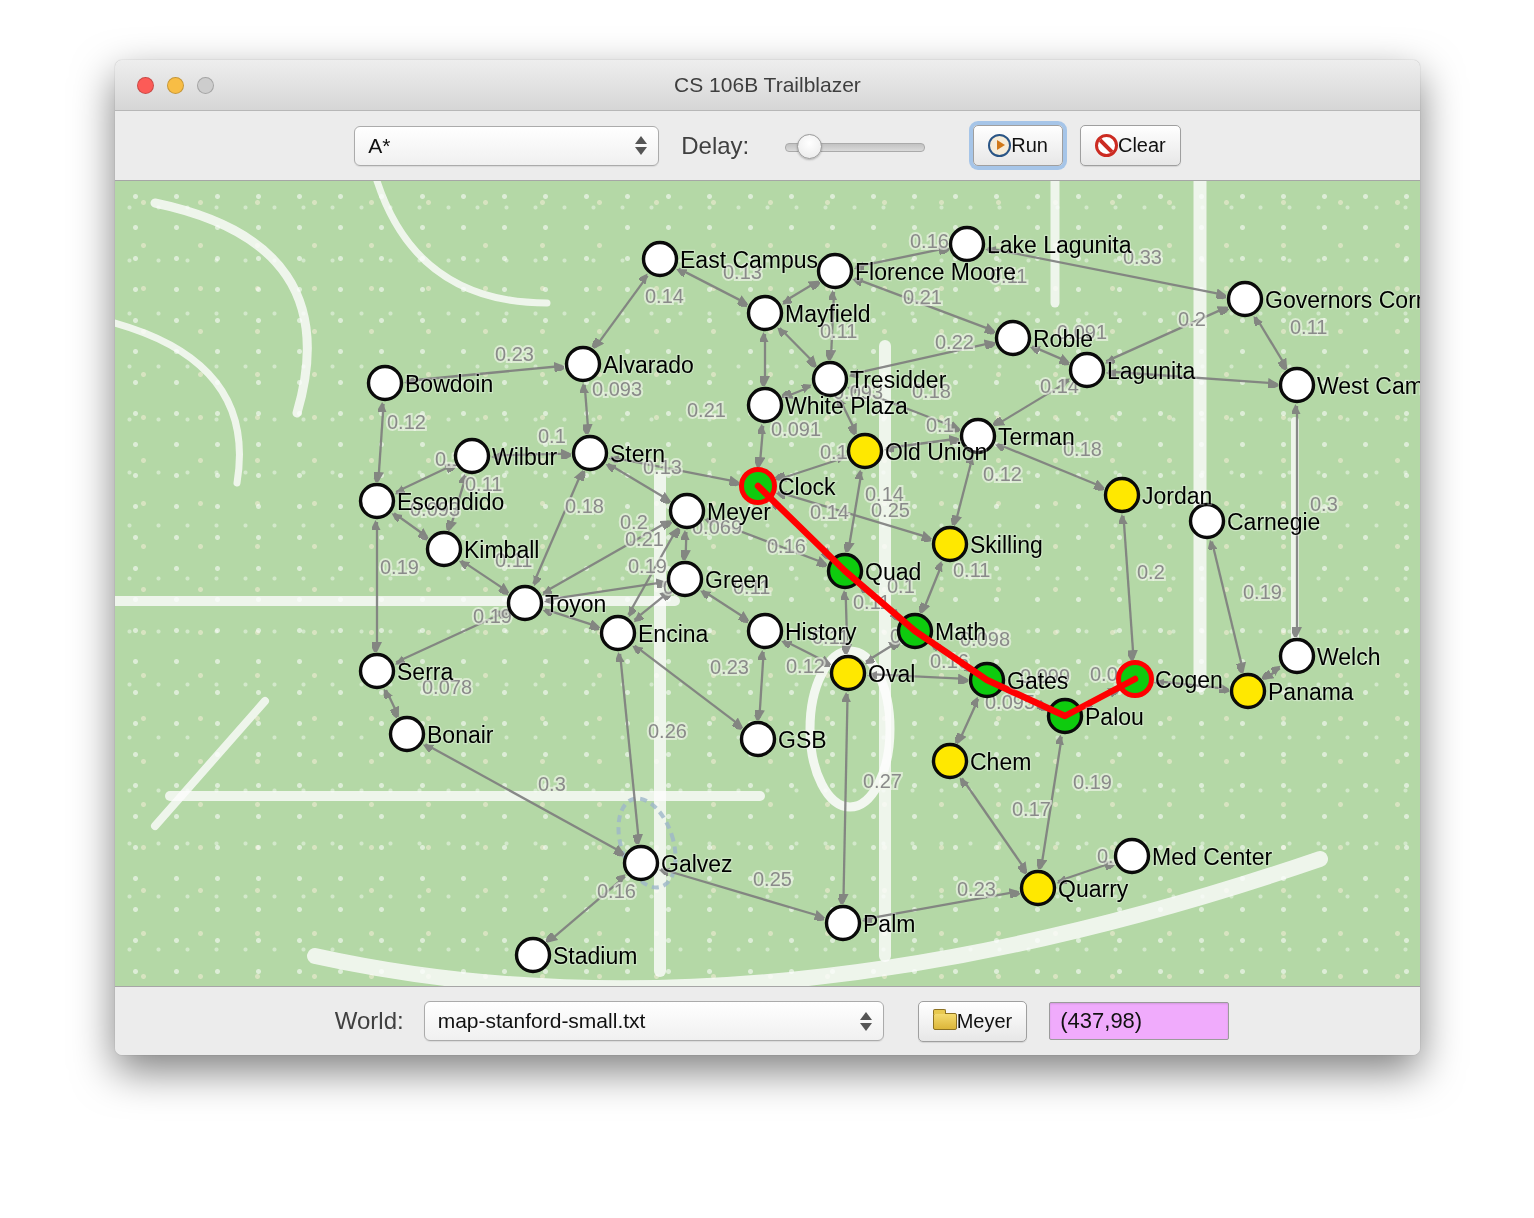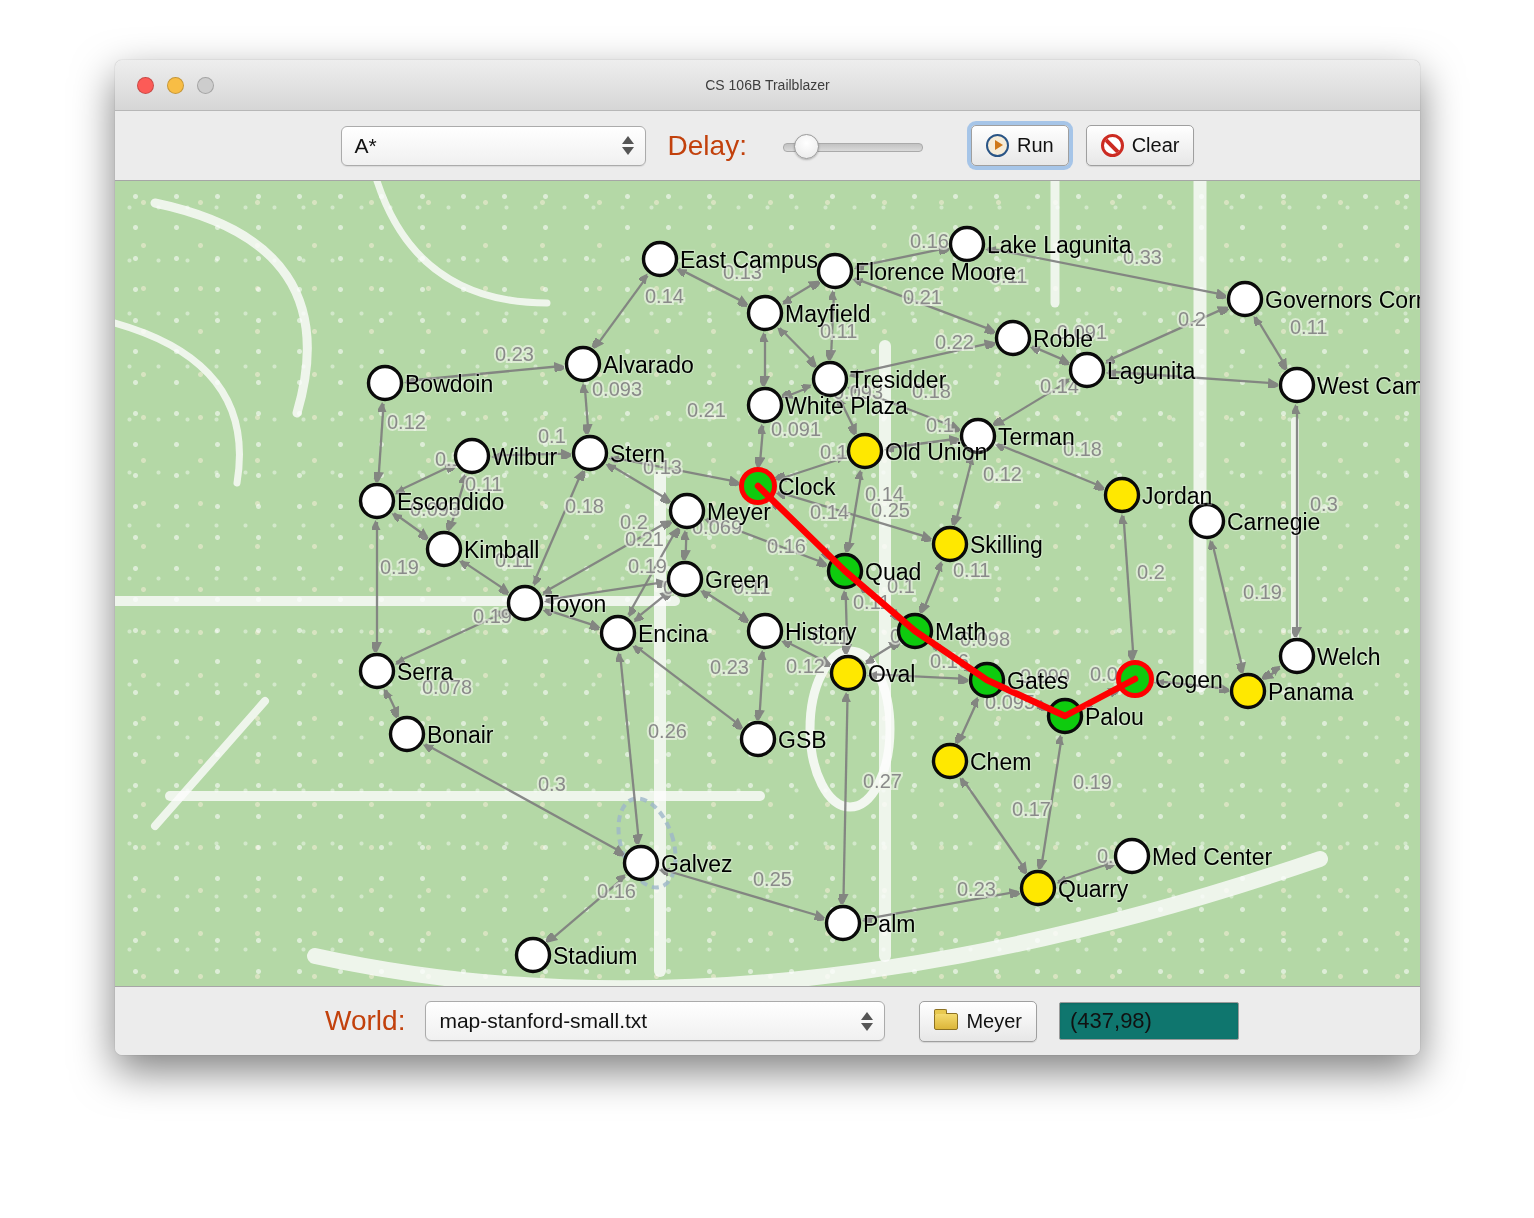--- a/index.html
+++ b/index.html
@@ -4,47 +4,47 @@
 <style>
   html,body{margin:0;padding:0;background:#ffffff;width:1534px;height:1218px;
     font-family:"Liberation Sans","DejaVu Sans",sans-serif;-webkit-font-smoothing:antialiased;}
   .window{position:absolute;left:115px;top:60px;width:1305px;height:995px;
     border-radius:7px;box-shadow:0 16px 42px rgba(0,0,0,.5),0 0 1px rgba(0,0,0,.4);
     background:#ececec;overflow:hidden;}
   
   .titlebar{position:relative;height:50px;
     background:linear-gradient(#eeeeee,#d6d6d6);border-bottom:1px solid #b7b7b7;}
   .title{position:absolute;left:0;right:0;top:0;height:50px;line-height:50px;
-    text-align:center;font-size:14px;color:#3e3e3e;}
+    text-align:center;font-size:21px;color:#3e3e3e;}
   .lights{position:absolute;left:22px;top:17px;display:flex;gap:13px;}
   .light{width:17px;height:17px;border-radius:50%;border:1px solid rgba(0,0,0,.2);box-sizing:border-box;}
   .light.red{background:#fc5b57;}
   .light.yellow{background:#f8bd45;}
   .light.gray{background:#cdcdcd;}
   
   .toolbar{height:70px;background:#ececec;display:flex;align-items:center;justify-content:center;
     border-bottom:1px solid #a6a6a6;box-sizing:border-box;}
   .mac-select{height:40px;background:linear-gradient(#ffffff,#f0f0f0);
     border:1px solid #ababab;border-radius:6px;display:flex;align-items:center;
     box-shadow:0 1px 1px rgba(0,0,0,.08);box-sizing:border-box;cursor:default;}
   .mac-select .val{flex:1;padding-left:13px;font-size:21px;color:#111;}
   .arrows{width:22px;margin-right:6px;display:flex;flex-direction:column;align-items:center;gap:3px;}
   .tri-up{width:0;height:0;border-left:6px solid transparent;border-right:6px solid transparent;border-bottom:8px solid #555;}
   .tri-down{width:0;height:0;border-left:6px solid transparent;border-right:6px solid transparent;border-top:8px solid #555;}
   .algo-select{width:305px;margin-right:22px;}
-  .lbl{font-size:28px;color:#c2410c;text-align:right;}
+  .lbl{font-size:24px;color:#404040;text-align:right;}
   .delay-lbl{margin-right:36px;}
   .slider{position:relative;width:140px;height:26px;margin-right:48px;}
   .slider .track{position:absolute;left:0;right:0;top:10px;height:7px;border-radius:4px;
     background:linear-gradient(#c2c2c2,#dadada);border:1px solid #aaaaaa;}
   .slider .thumb{position:absolute;top:1px;width:23px;height:23px;border-radius:50%;
     background:radial-gradient(circle at 50% 35%,#ffffff,#e8e8e8);border:1px solid #9a9a9a;
     box-shadow:0 1px 2px rgba(0,0,0,.25);}
   .btn{height:41px;background:linear-gradient(#ffffff,#e7e7e7);border:1px solid #9f9f9f;
-    border-radius:5px;display:flex;align-items:center;justify-content:center;gap:8px;
+    border-radius:5px;display:flex;align-items:center;justify-content:center;gap:0;
     font-size:20px;color:#111;padding:0 14px;box-shadow:0 1px 1px rgba(0,0,0,.1);cursor:default;}
   .btn.run{box-shadow:0 0 0 4px rgba(110,165,230,.55);}
   .btn.clear{margin-left:17px;}
   .run-icon{position:relative;width:23px;height:23px;border-radius:50%;
     border:2px solid #2a5586;background:#f6ecd8;box-sizing:border-box;}
   .run-icon .play{position:absolute;left:7px;top:4px;width:0;height:0;
     border-top:5.5px solid transparent;border-bottom:5.5px solid transparent;border-left:8px solid #d07818;}
   .clear-icon{position:relative;width:23px;height:23px;border-radius:50%;
     border:3.5px solid #cc2b22;background:#ffffff;box-sizing:border-box;overflow:hidden;}
   .clear-icon .slash{position:absolute;left:6.5px;top:-2px;width:4px;height:22px;
@@ -71,21 +71,21 @@
   .road{stroke:#fdfdfd;fill:none;opacity:.8;stroke-linecap:round;}
   
   .statusbar{height:69px;background:#ececec;display:flex;align-items:center;justify-content:center;
     border-top:1px solid #a6a6a6;box-sizing:border-box;padding-left:29px;}
   .world-lbl{margin-right:20px;}
   .world-select{width:460px;margin-right:34px;}
   .folder-icon{position:relative;width:24px;height:17px;background:linear-gradient(#f3da6e,#dcb63a);
     border:1px solid #8d7222;border-radius:2px;box-sizing:border-box;}
   .folder-icon:before{content:"";position:absolute;left:-1px;top:-5px;width:11px;height:4px;
     background:#e8c94f;border:1px solid #8d7222;border-bottom:none;border-radius:2px 2px 0 0;}
-  .coord-field{width:180px;height:38px;margin-left:22px;background:#0f766e;
+  .coord-field{width:180px;height:38px;margin-left:22px;background:#f0abfc;
     border:1px solid #9b9b9b;border-radius:2px;box-sizing:border-box;
     font-size:22px;color:#111;line-height:36px;padding-left:10px;box-shadow:inset 0 1px 2px rgba(0,0,0,.12);}
 </style>
 </head>
 <body>
 
 <div class="window">
 
   <div class="titlebar">
     <div class="lights">

